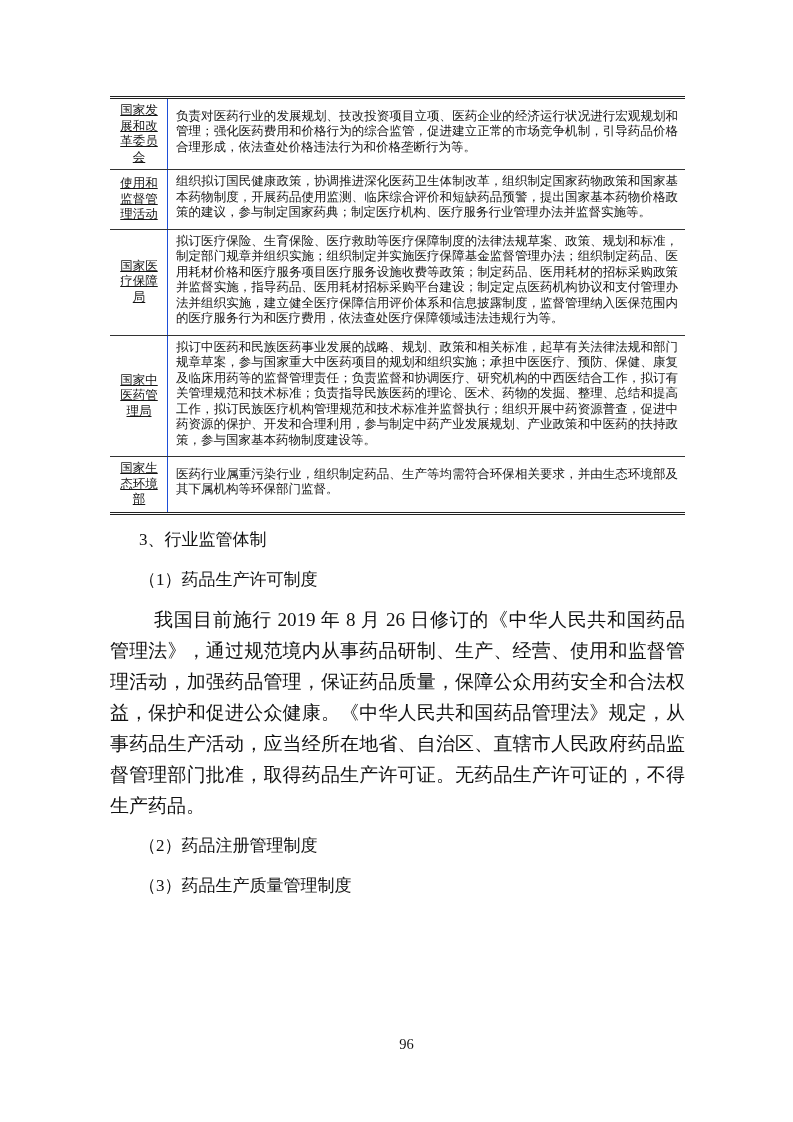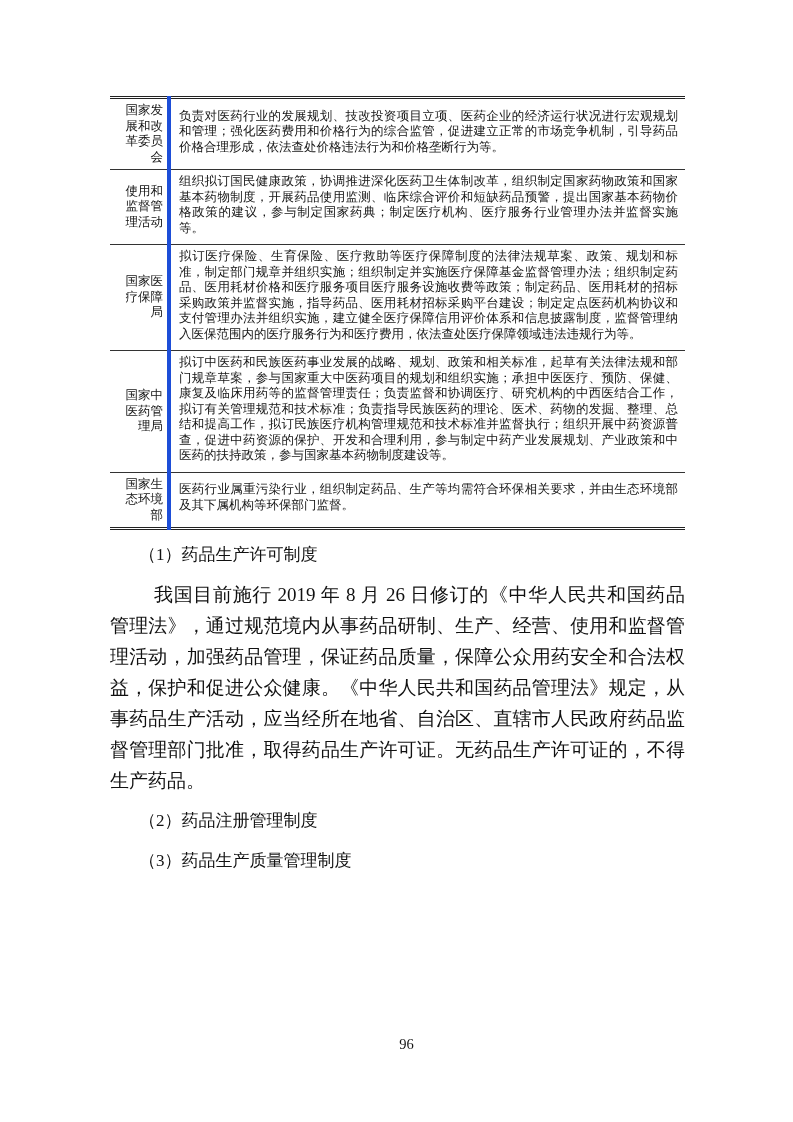--- a/index.html
+++ b/index.html
@@ -23,25 +23,26 @@
     table-layout: fixed;
   }
   table.reg-table td {
     border-bottom: 1px solid #333333;
     font-size: 12.5px;
     line-height: 15.5px;
     color: #141414;
   }
   td.agency-cell {
     width: 48px;
-    border-right: 4px solid #1d4ed8;
+    border-right: 1px solid #1d4ed8;
     padding: 4px 4px 4px 5px;
     vertical-align: middle;
-    text-align: right;
+    text-align: center;
     word-break: break-all;
+    text-decoration: underline;
   }
   td.duty-cell {
     padding: 4px 7px 8px 8px;
     vertical-align: middle;
     text-align: justify;
     text-justify: inter-ideograph;
   }
   .body-area {
     width: 575px;
     margin-left: 110px;
@@ -96,20 +97,21 @@
         <td class="duty-cell">拟订中医药和民族医药事业发展的战略、规划、政策和相关标准，起草有关法律法规和部门规章草案，参与国家重大中医药项目的规划和组织实施；承担中医医疗、预防、保健、康复及临床用药等的监督管理责任；负责监督和协调医疗、研究机构的中西医结合工作，拟订有关管理规范和技术标准；负责指导民族医药的理论、医术、药物的发掘、整理、总结和提高工作，拟订民族医疗机构管理规范和技术标准并监督执行；组织开展中药资源普查，促进中药资源的保护、开发和合理利用，参与制定中药产业发展规划、产业政策和中医药的扶持政策，参与国家基本药物制度建设等。</td>
       </tr>
       <tr>
         <td class="agency-cell">国家生态环境部</td>
         <td class="duty-cell">医药行业属重污染行业，组织制定药品、生产等均需符合环保相关要求，并由生态环境部及其下属机构等环保部门监督。</td>
       </tr>
     </tbody>
   </table>
 
   <div class="body-area">
+    <div class="sec-heading">3、行业监管体制</div>
     <div class="sub-heading">（1）药品生产许可制度</div>
     <p class="body-para">我国目前施行 2019 年 8 月 26 日修订的《中华人民共和国药品管理法》，通过规范境内从事药品研制、生产、经营、使用和监督管理活动，加强药品管理，保证药品质量，保障公众用药安全和合法权益，保护和促进公众健康。《中华人民共和国药品管理法》规定，从事药品生产活动，应当经所在地省、自治区、直辖市人民政府药品监督管理部门批准，取得药品生产许可证。无药品生产许可证的，不得生产药品。</p>
     <div class="sub-heading">（2）药品注册管理制度</div>
     <div class="sub-heading">（3）药品生产质量管理制度</div>
   </div>
 
   <div class="page-number">96</div>
 
 </div>
 

